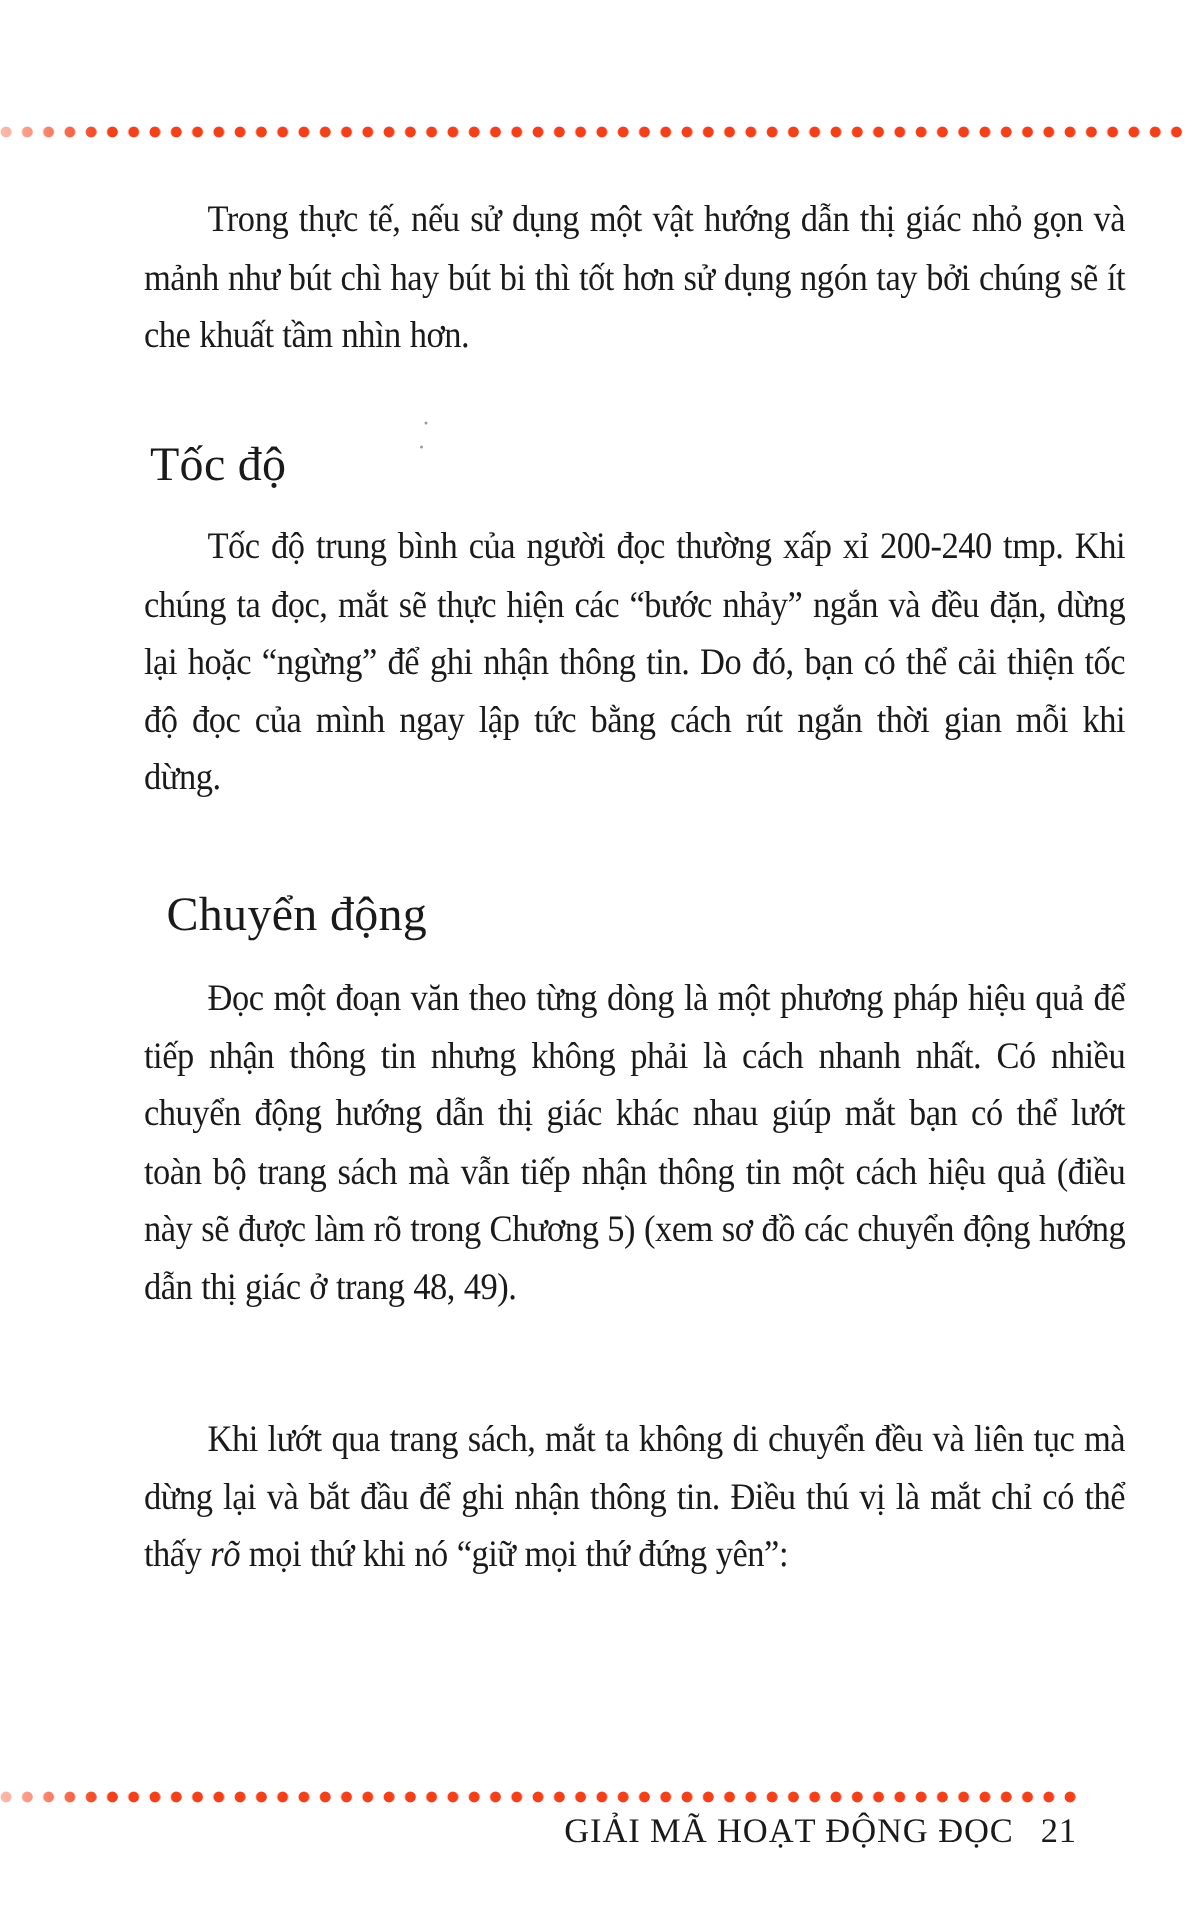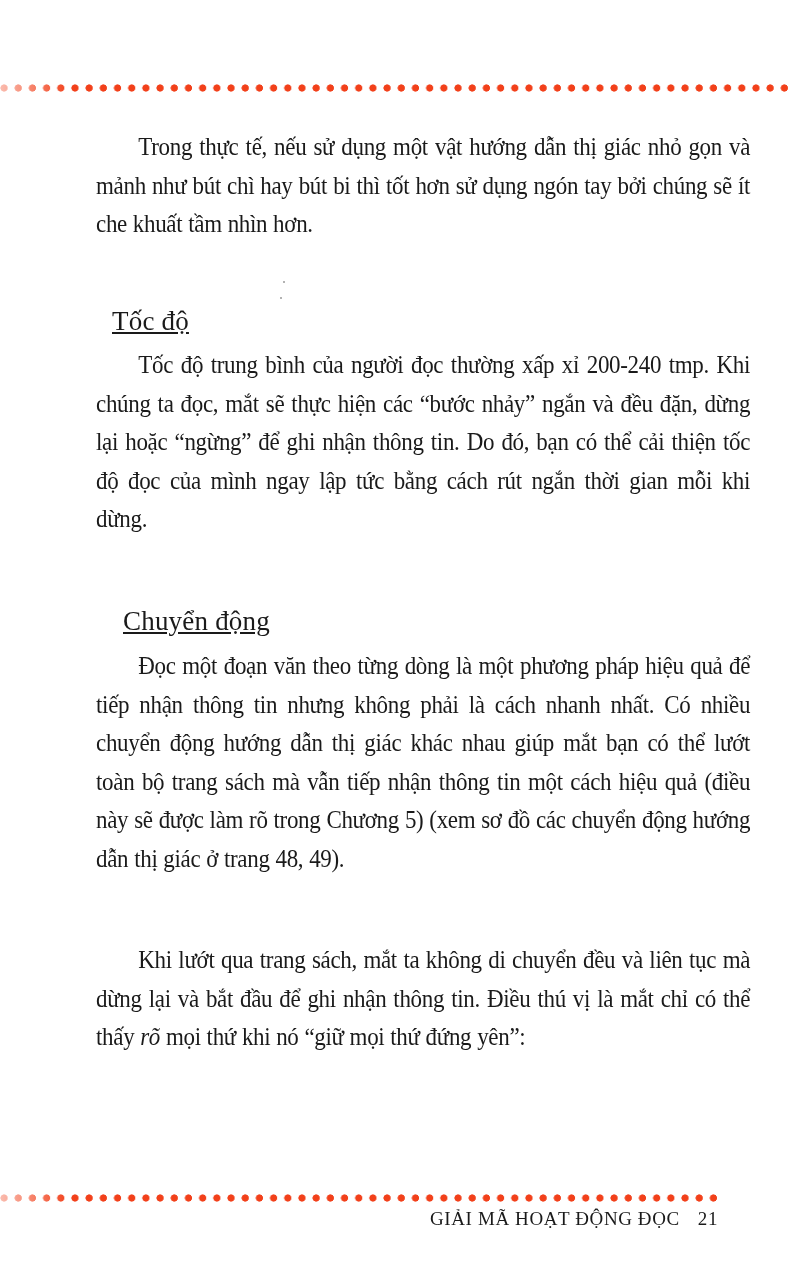--- a/index.html
+++ b/index.html
@@ -50,45 +50,44 @@
       text-align: justify;
       text-indent: 46px;
       margin: 0;
       letter-spacing: -0.35px;
       word-spacing: 0.5px;
       transform: scaleX(0.92);
       transform-origin: left top;
       width: 711px;
     }
     .heading {
-      font-size: 27px;
+      font-size: 32px;
       line-height: 34px;
-      margin: 16px;
+      margin: 4px;
       font-weight: normal;
       letter-spacing: 0.2px;
-      text-decoration: underline;
     }
     .p1 { position: absolute; top: 0px; }
     .h1 { position: absolute; top: 160px; left: 0; }
     .p2 { position: absolute; top: 218px; }
     .h2 { position: absolute; top: 460px; left: 11px; }
     .p3 { position: absolute; top: 519px; }
     .p4 { position: absolute; top: 813px; }
     .speck {
       position: absolute;
       width: 2px;
       height: 2px;
       border-radius: 1px;
       background: #9a9a9a;
     }
     .footer {
       position: absolute;
       top: 1208px;
       right: 82px;
-      font-size: 19px;
+      font-size: 23px;
       letter-spacing: 0.6px;
       color: #1a1a1a;
       white-space: nowrap;
       font-family: "Liberation Serif", "DejaVu Serif", serif;
     }
     .footer .page-num {
       margin-left: 18px;
     }
     em { font-style: italic; }
   </style>

